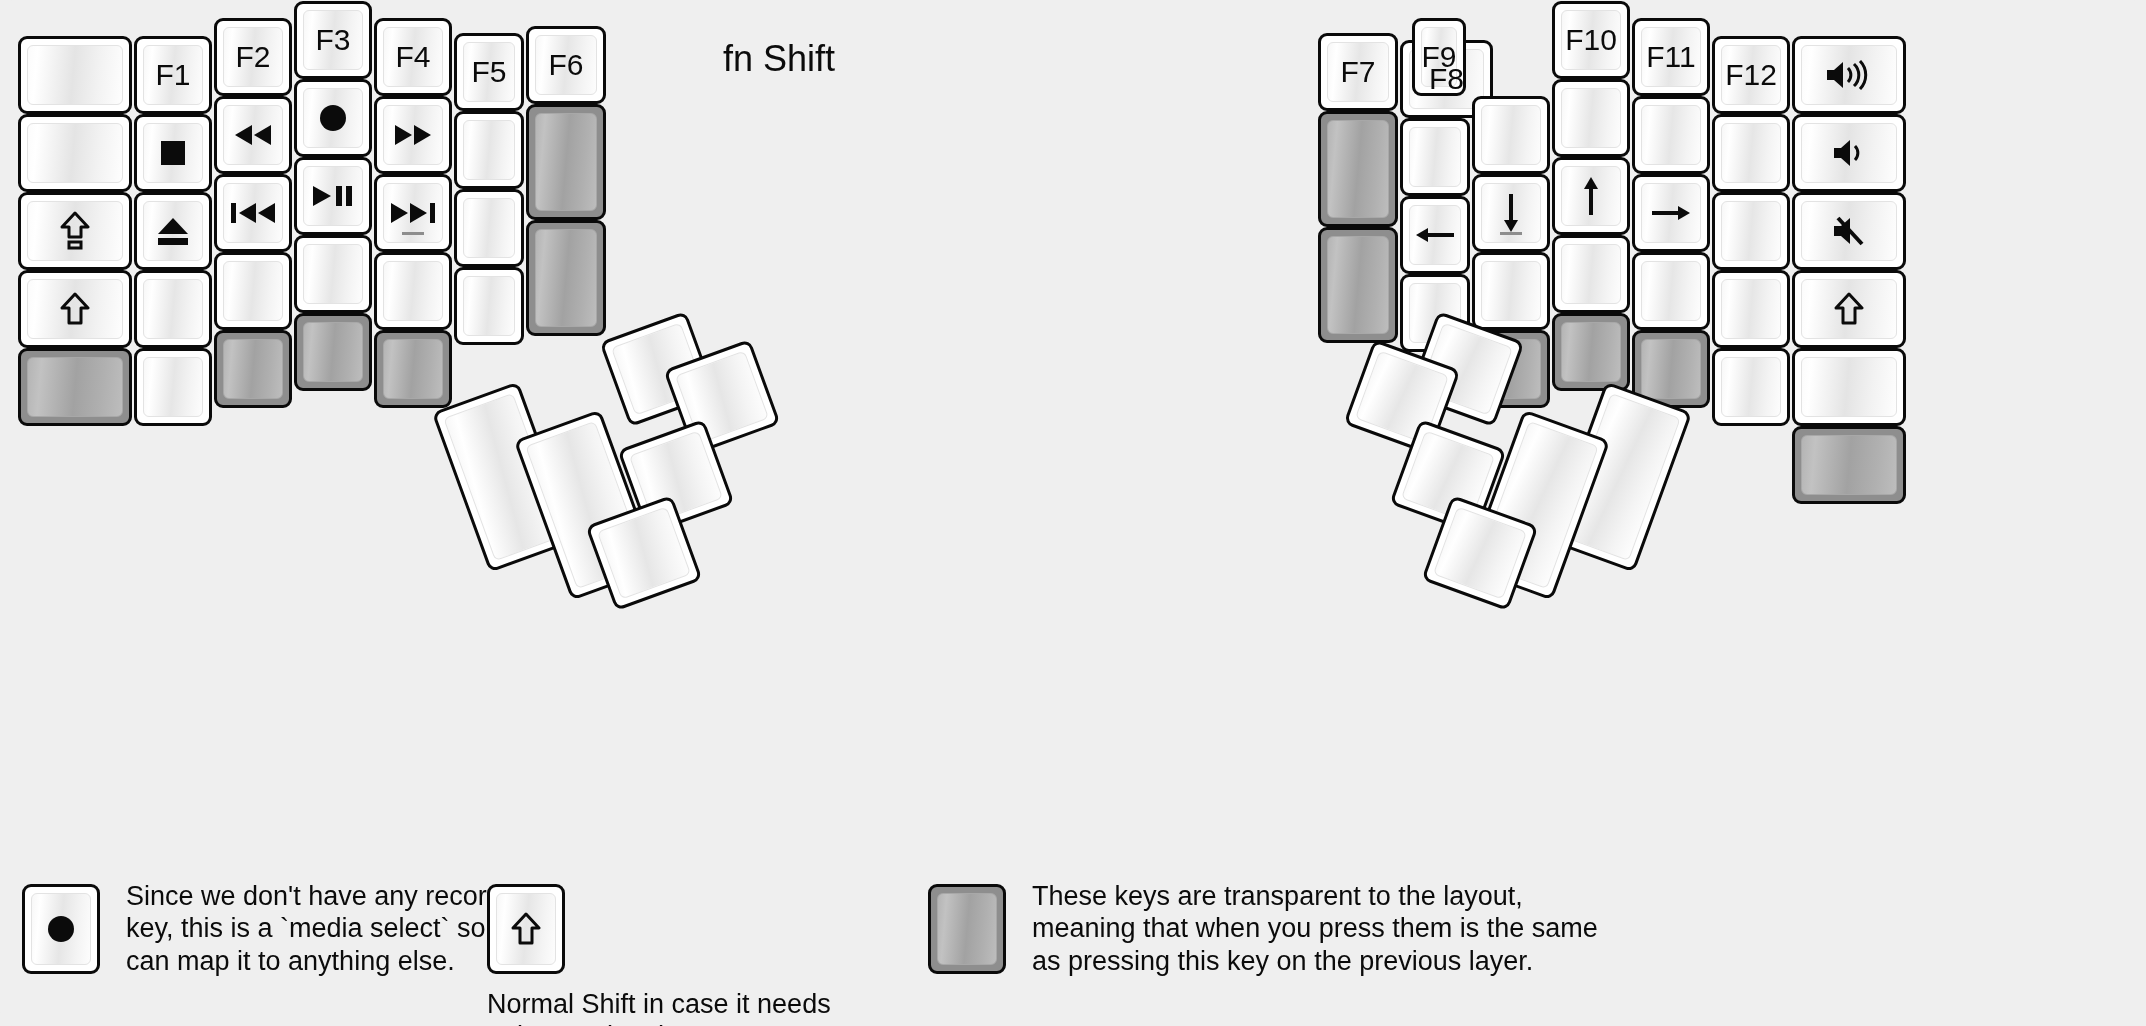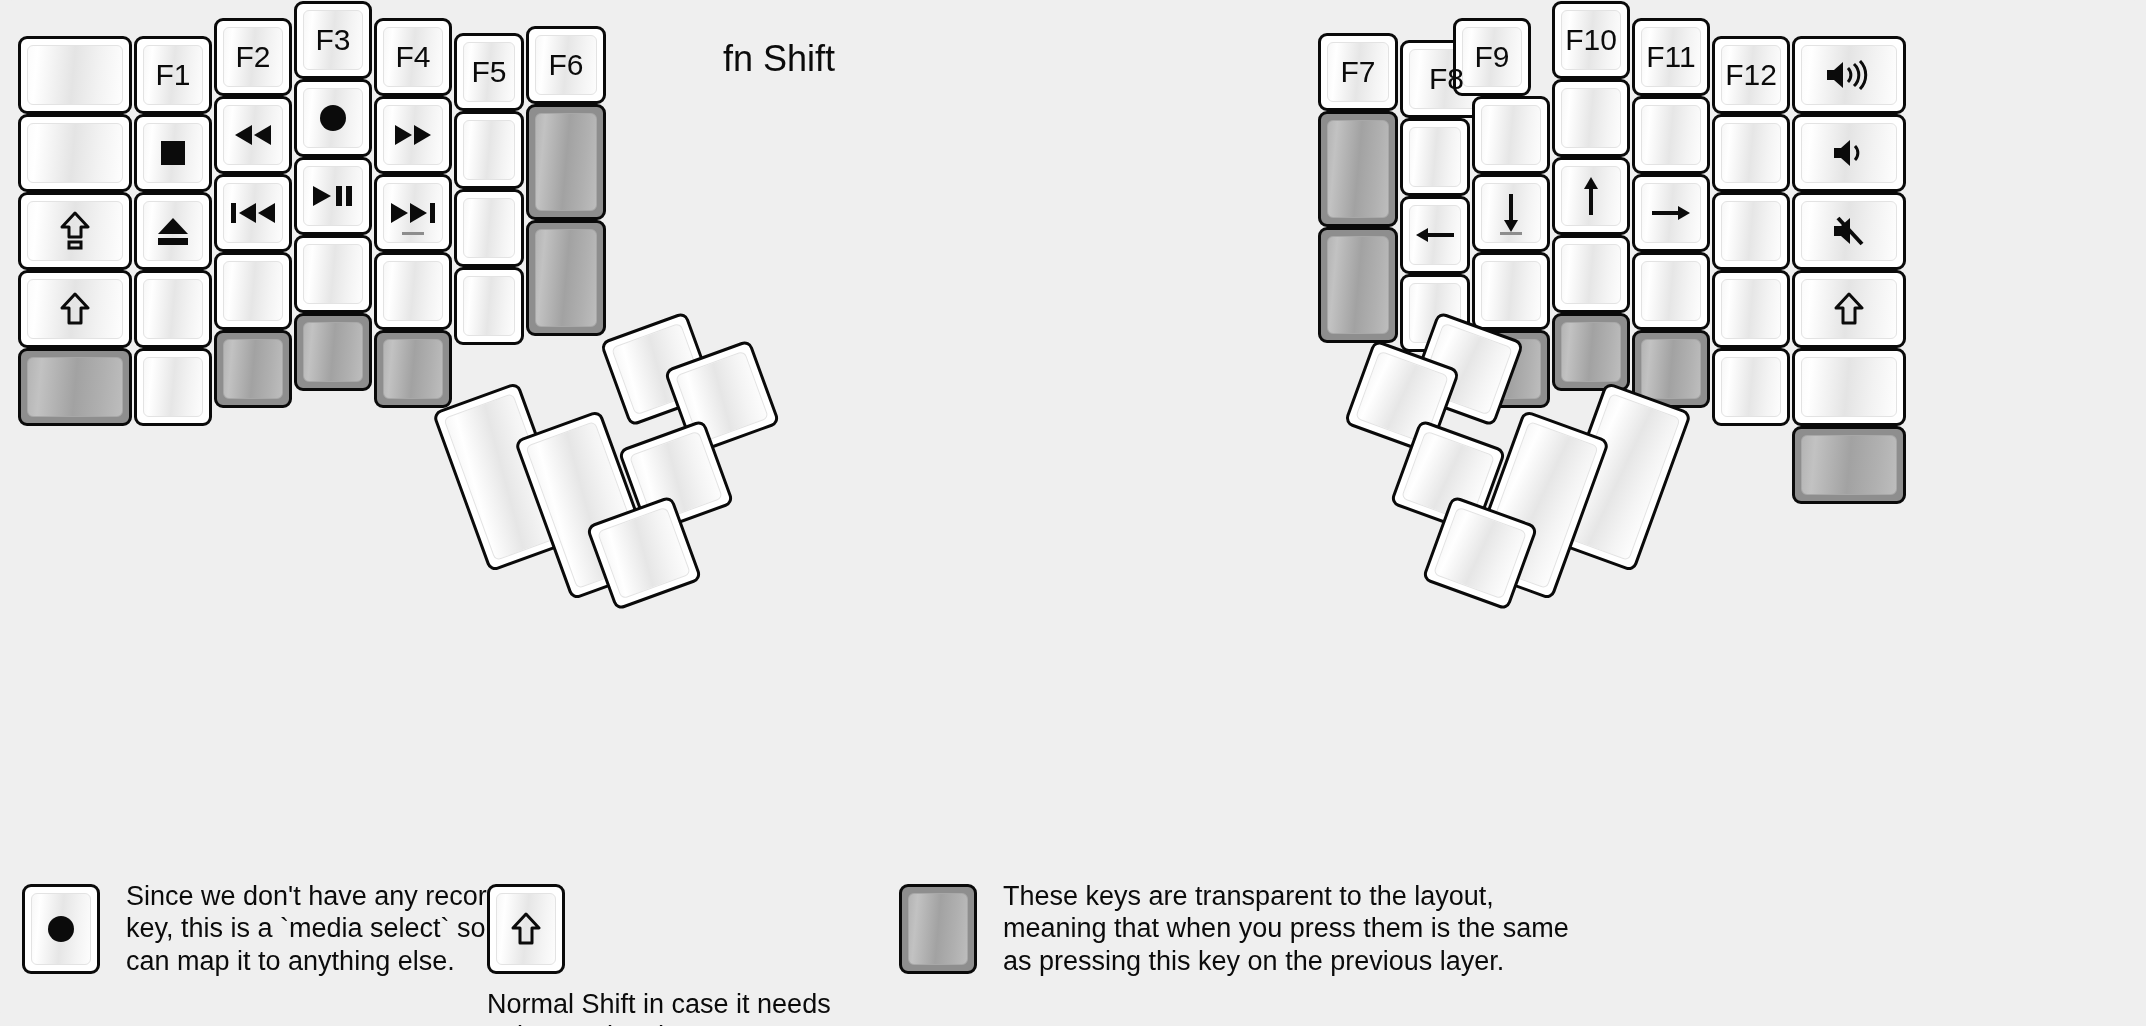--- a/index.html
+++ b/index.html
@@ -262,21 +262,21 @@
         <div class="cap">
           <svg class="glyph" width="42" height="26" viewBox="0 0 42 26" xmlns="http://www.w3.org/2000/svg">
             <line x1="40" y1="13" x2="8" y2="13" stroke="#0b0b0b" stroke-width="4"></line>
             <polygon points="2,13 14,6 14,20" fill="#0b0b0b"></polygon>
           </svg>
         </div>
       </div>
       <div class="key" style="left: 1400px; top: 274px; width: 70px; height: 78px;">
         <div class="cap"></div>
       </div>
-      <div class="key" style="left: 1453px; top: 18px; width: 78px; height: 78px;">
+      <div class="key" style="left: 1412px; top: 18px; width: 54px; height: 78px;">
         <div class="cap">
           <span class="legend-txt">F9</span>
         </div>
       </div>
       <div class="key" style="left: 1472px; top: 96px; width: 78px; height: 78px;">
         <div class="cap"></div>
       </div>
       <div class="key" style="left: 1472px; top: 174px; width: 78px; height: 78px;">
         <div class="cap">
           <svg class="glyph" width="26" height="42" viewBox="0 0 26 42" xmlns="http://www.w3.org/2000/svg">
@@ -454,21 +454,21 @@
           <div class="cap">
             <svg class="glyph" width="30" height="34" viewBox="0 0 30 34" xmlns="http://www.w3.org/2000/svg">
               <path d="M15 2 L28 16 L21 16 L21 31 L9 31 L9 16 L2 16 Z" fill="none" stroke="#0b0b0b" stroke-width="3" stroke-linejoin="round"></path>
             </svg>
           </div>
         </div>
       </div>
     <div class="txt" style="margin-top: 14px;">Normal Shift in case it needs
 to be send to the OS.</div>
   </div>
-  <div class="foot" id="foot2" style="left:899px;top:884px;">
+  <div class="foot" id="foot2" style="left:928px;top:884px;">
     <div class="swatch" style="width: 78px; height: 90px; margin-right: 26px;">
         <div class="key trans" style="position: relative; width: 78px; height: 90px;">
           <div class="cap"></div>
         </div>
       </div>
     <div class="txt" style="margin-top: -4px;">These keys are transparent to the layout,
 meaning that when you press them is the same
 as pressing this key on the previous layer.</div>
   </div>
 </div>

